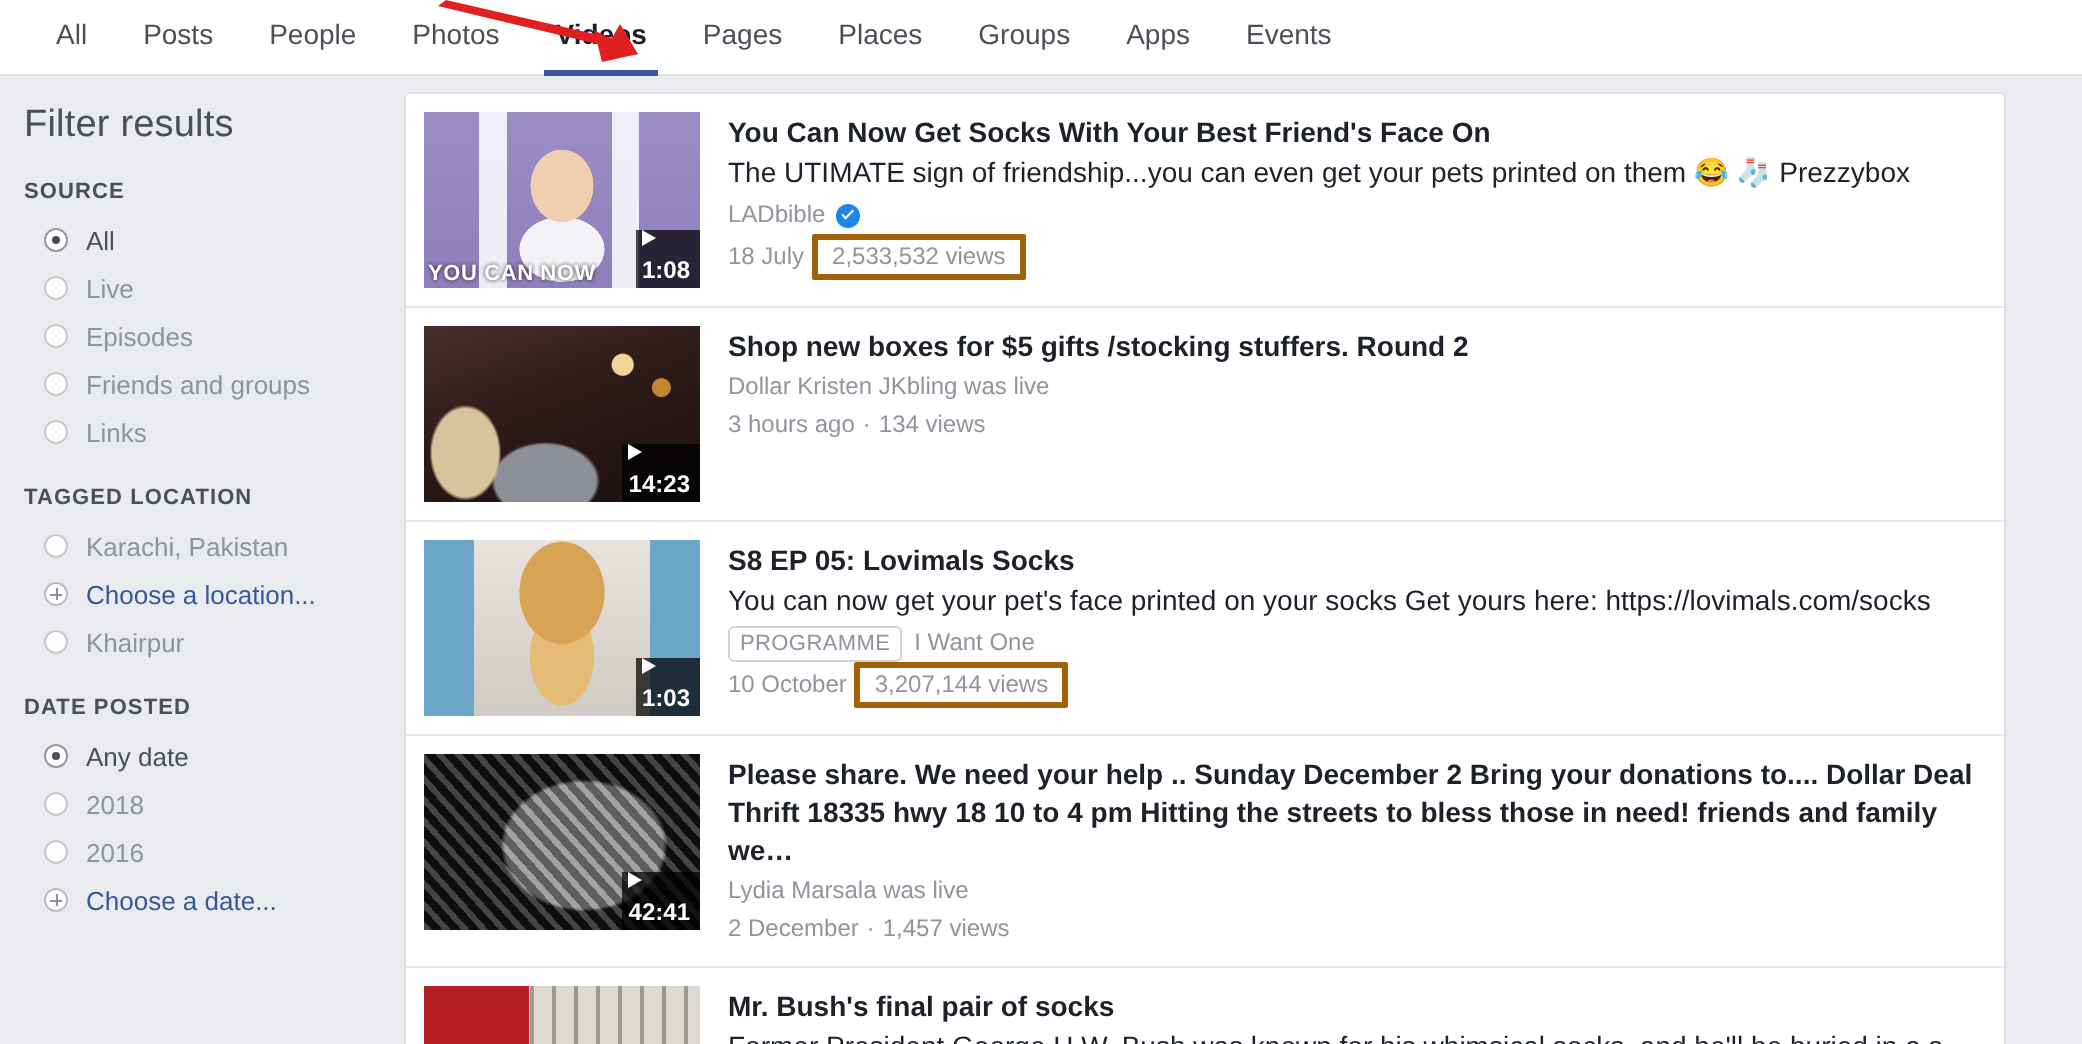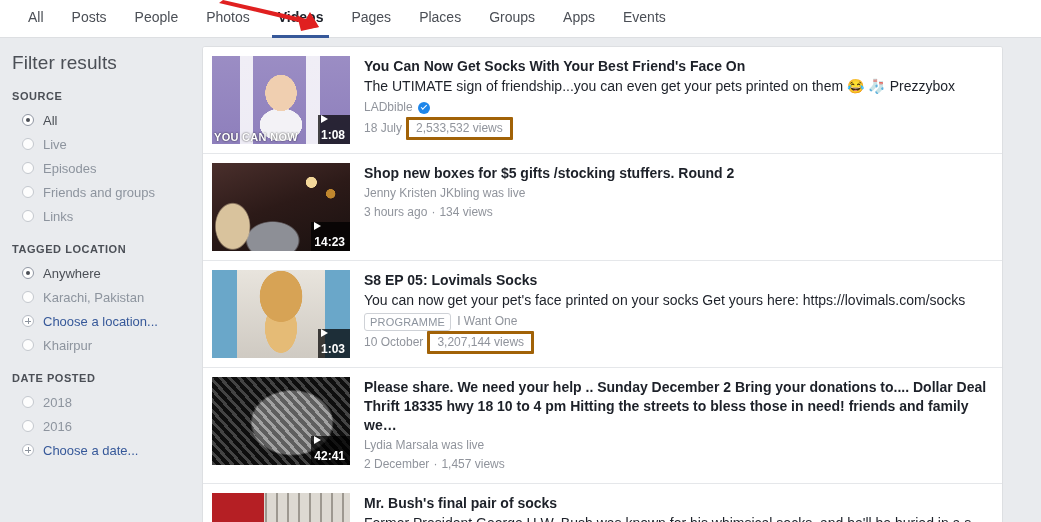--- a/index.html
+++ b/index.html
@@ -352,39 +352,39 @@
             <span class="radio"></span>
             <span class="opt-label">Friends and groups</span>
           </div>
           <div class="opt">
             <span class="radio"></span>
             <span class="opt-label">Links</span>
           </div>
         </div>
         <div class="filter-group">
           <div class="group-head">TAGGED LOCATION</div>
-          <div class="opt sel">
-            <span class="radio"></span>
-            <span class="opt-label">Anywhere</span>
-          </div>
           <div class="opt">
             <span class="radio"></span>
             <span class="opt-label">Karachi, Pakistan</span>
           </div>
           <div class="opt link">
             <span class="plus"></span>
             <span class="opt-label">Choose a location...</span>
           </div>
           <div class="opt">
             <span class="radio"></span>
             <span class="opt-label">Khairpur</span>
           </div>
         </div>
         <div class="filter-group">
           <div class="group-head">DATE POSTED</div>
+          <div class="opt sel">
+            <span class="radio"></span>
+            <span class="opt-label">Any date</span>
+          </div>
           <div class="opt">
             <span class="radio"></span>
             <span class="opt-label">2018</span>
           </div>
           <div class="opt">
             <span class="radio"></span>
             <span class="opt-label">2016</span>
           </div>
           <div class="opt link">
             <span class="plus"></span>
@@ -422,21 +422,21 @@
           <div class="thumb">
             <div class="art art-living"></div>
             <div class="duration">
               <span class="ply"></span>
               <span>14:23</span>
             </div>
           </div>
           <div class="rbody">
             <div class="rtitle">Shop new boxes for $5 gifts /stocking stuffers. Round 2</div>
             <div class="rmeta">
-              <span>Jenny Kristen JKbling was live</span>
+              <span>Dollar Kristen JKbling was live</span>
             </div>
             <div class="rmeta">
               <span>3 hours ago</span>
               <span class="sep">·</span>
               <span>134 views</span>
             </div>
           </div>
         </div>
         <div class="result">
           <div class="thumb">

